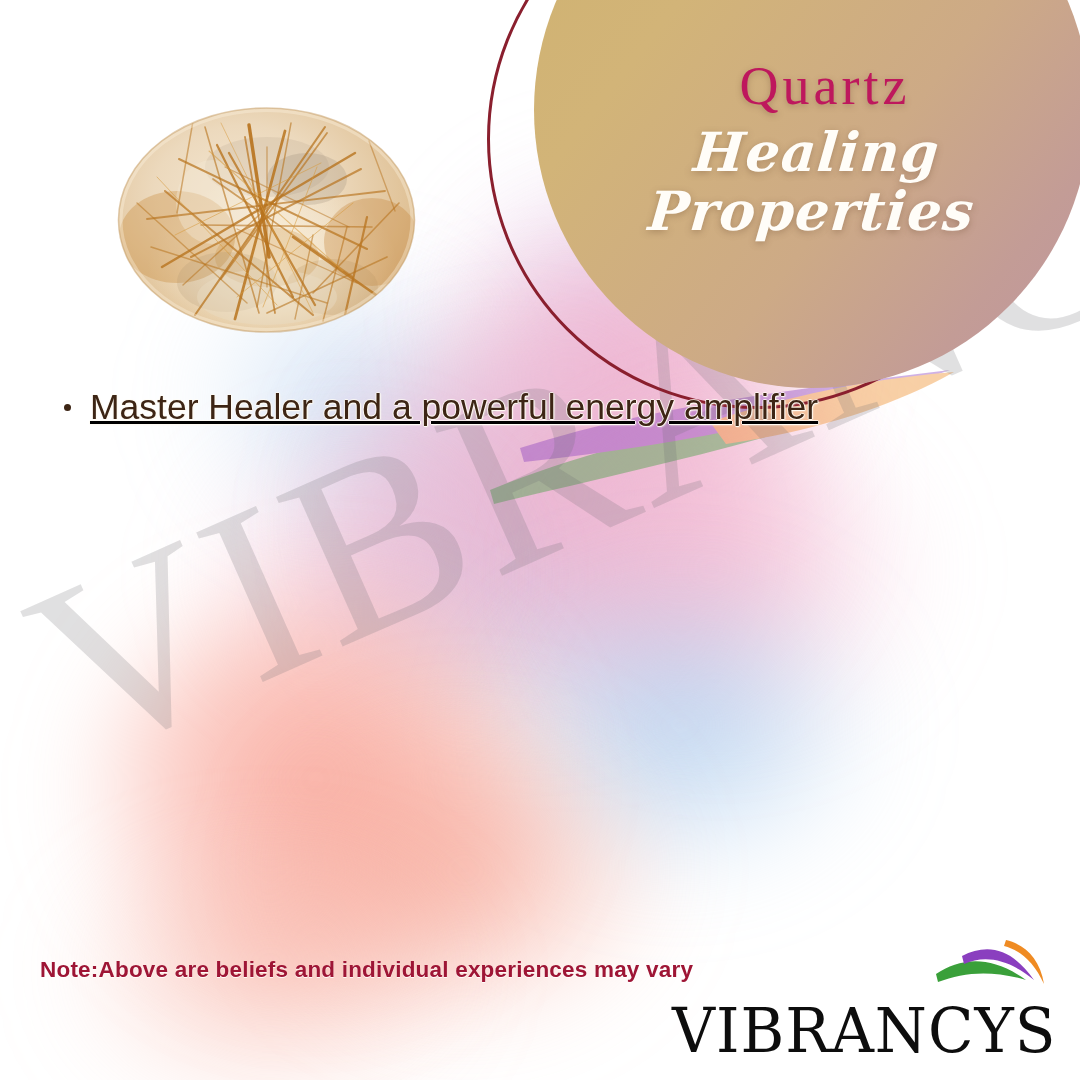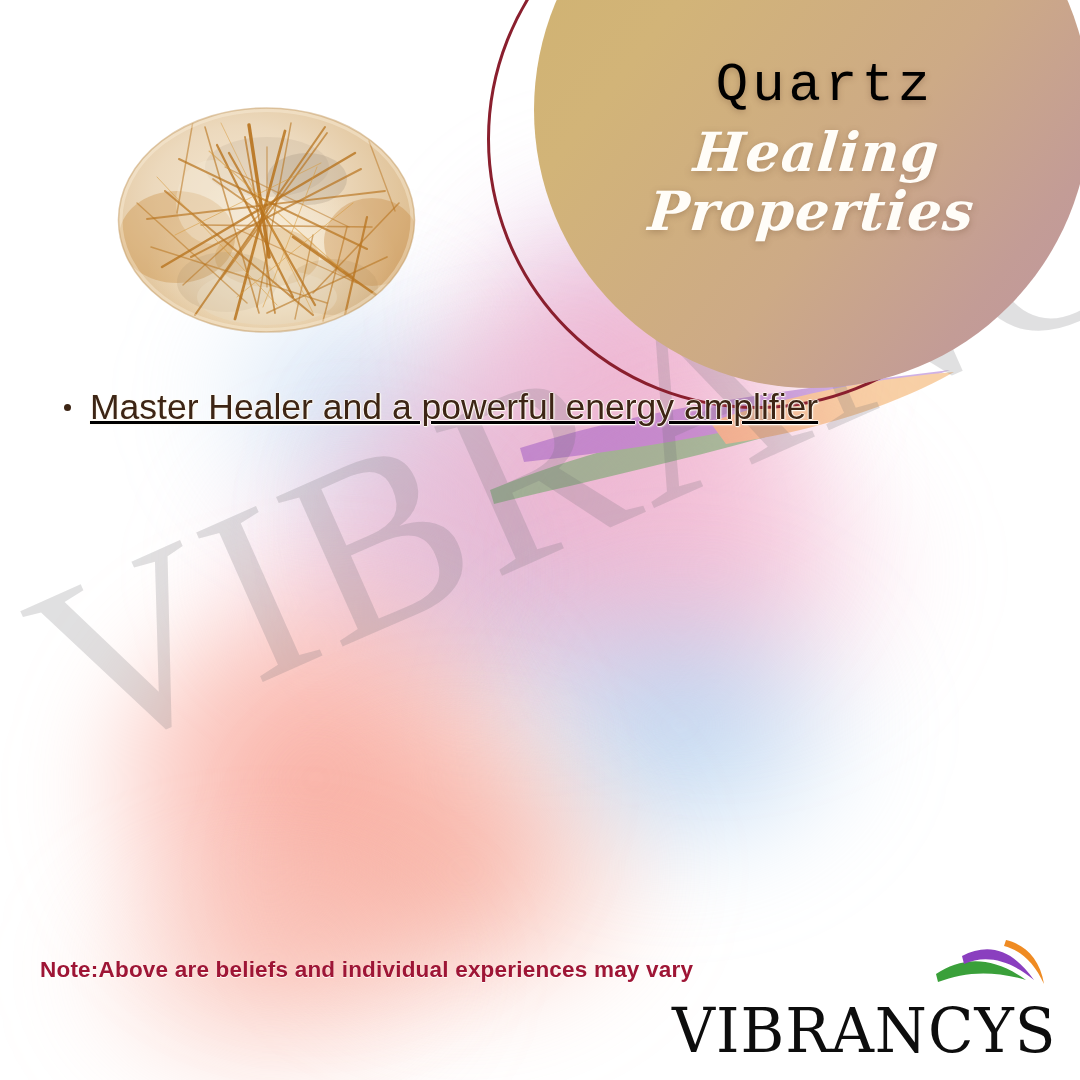--- a/index.html
+++ b/index.html
@@ -145,25 +145,25 @@
   }
   .header-titles {
     position: absolute;
     left: 530px;
     top: 58px;
     width: 550px;
     text-align: center;
     pointer-events: none;
   }
   .title-main {
-    font-family: Liberation Mono, monospace;
+    font-family: Liberation Serif, serif;
     font-weight: 300;
     font-size: 54px;
     letter-spacing: 4px;
-    color: #000000;
+    color: #be185d;
     line-height: 1.05;
     text-shadow: 0 2px 6px rgba(120,85,60,0.40);
     margin-left: 40px;
   }
   .title-sub {
     font-family: "DejaVu Serif", serif;
     font-style: italic;
     font-weight: 700;
     font-size: 54px;
     letter-spacing: 1px;

